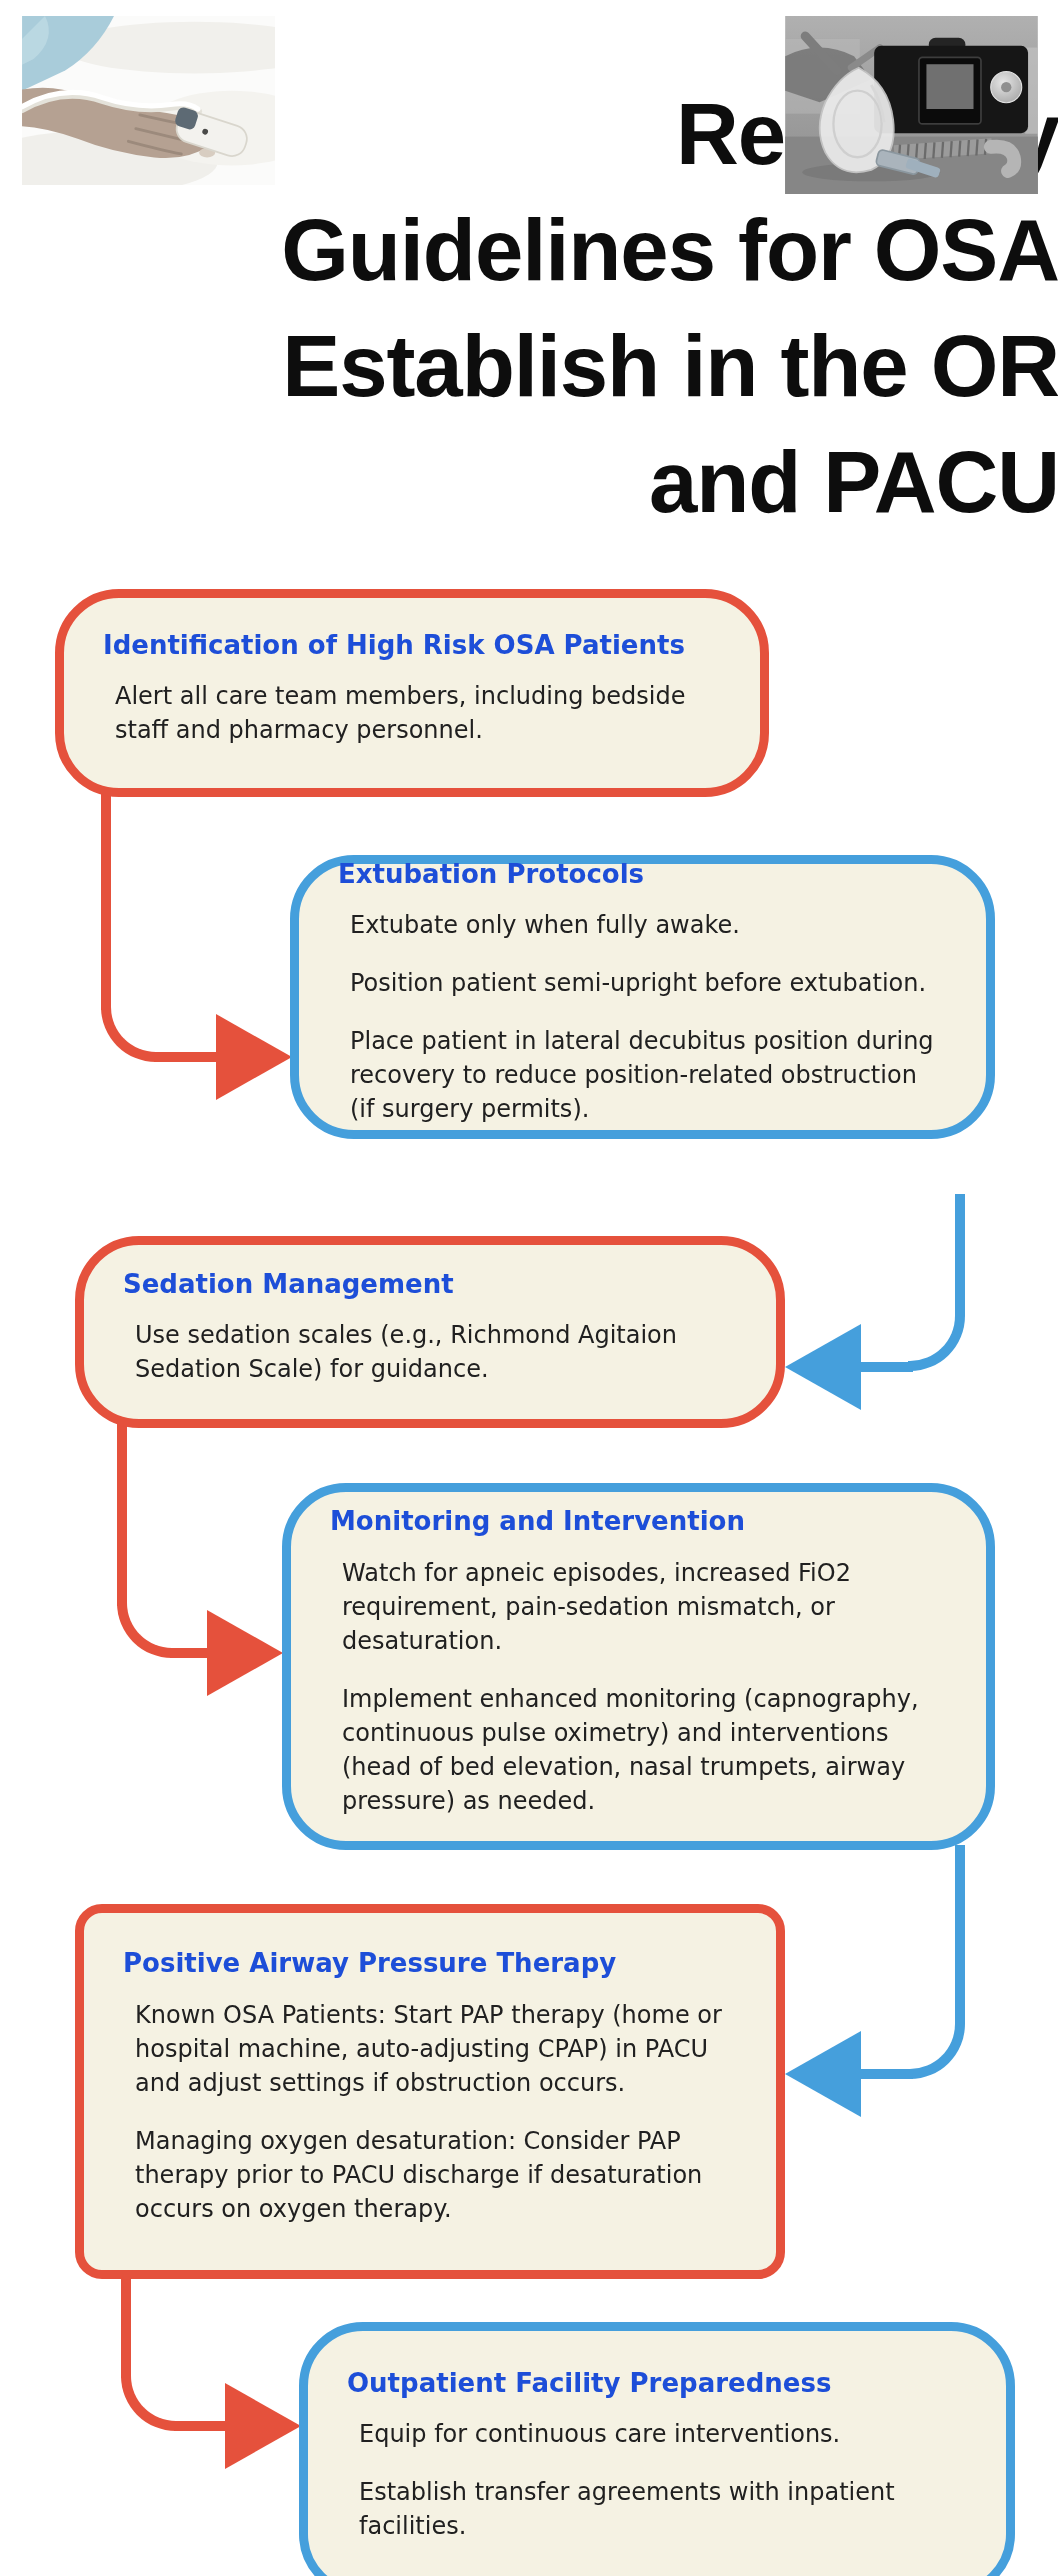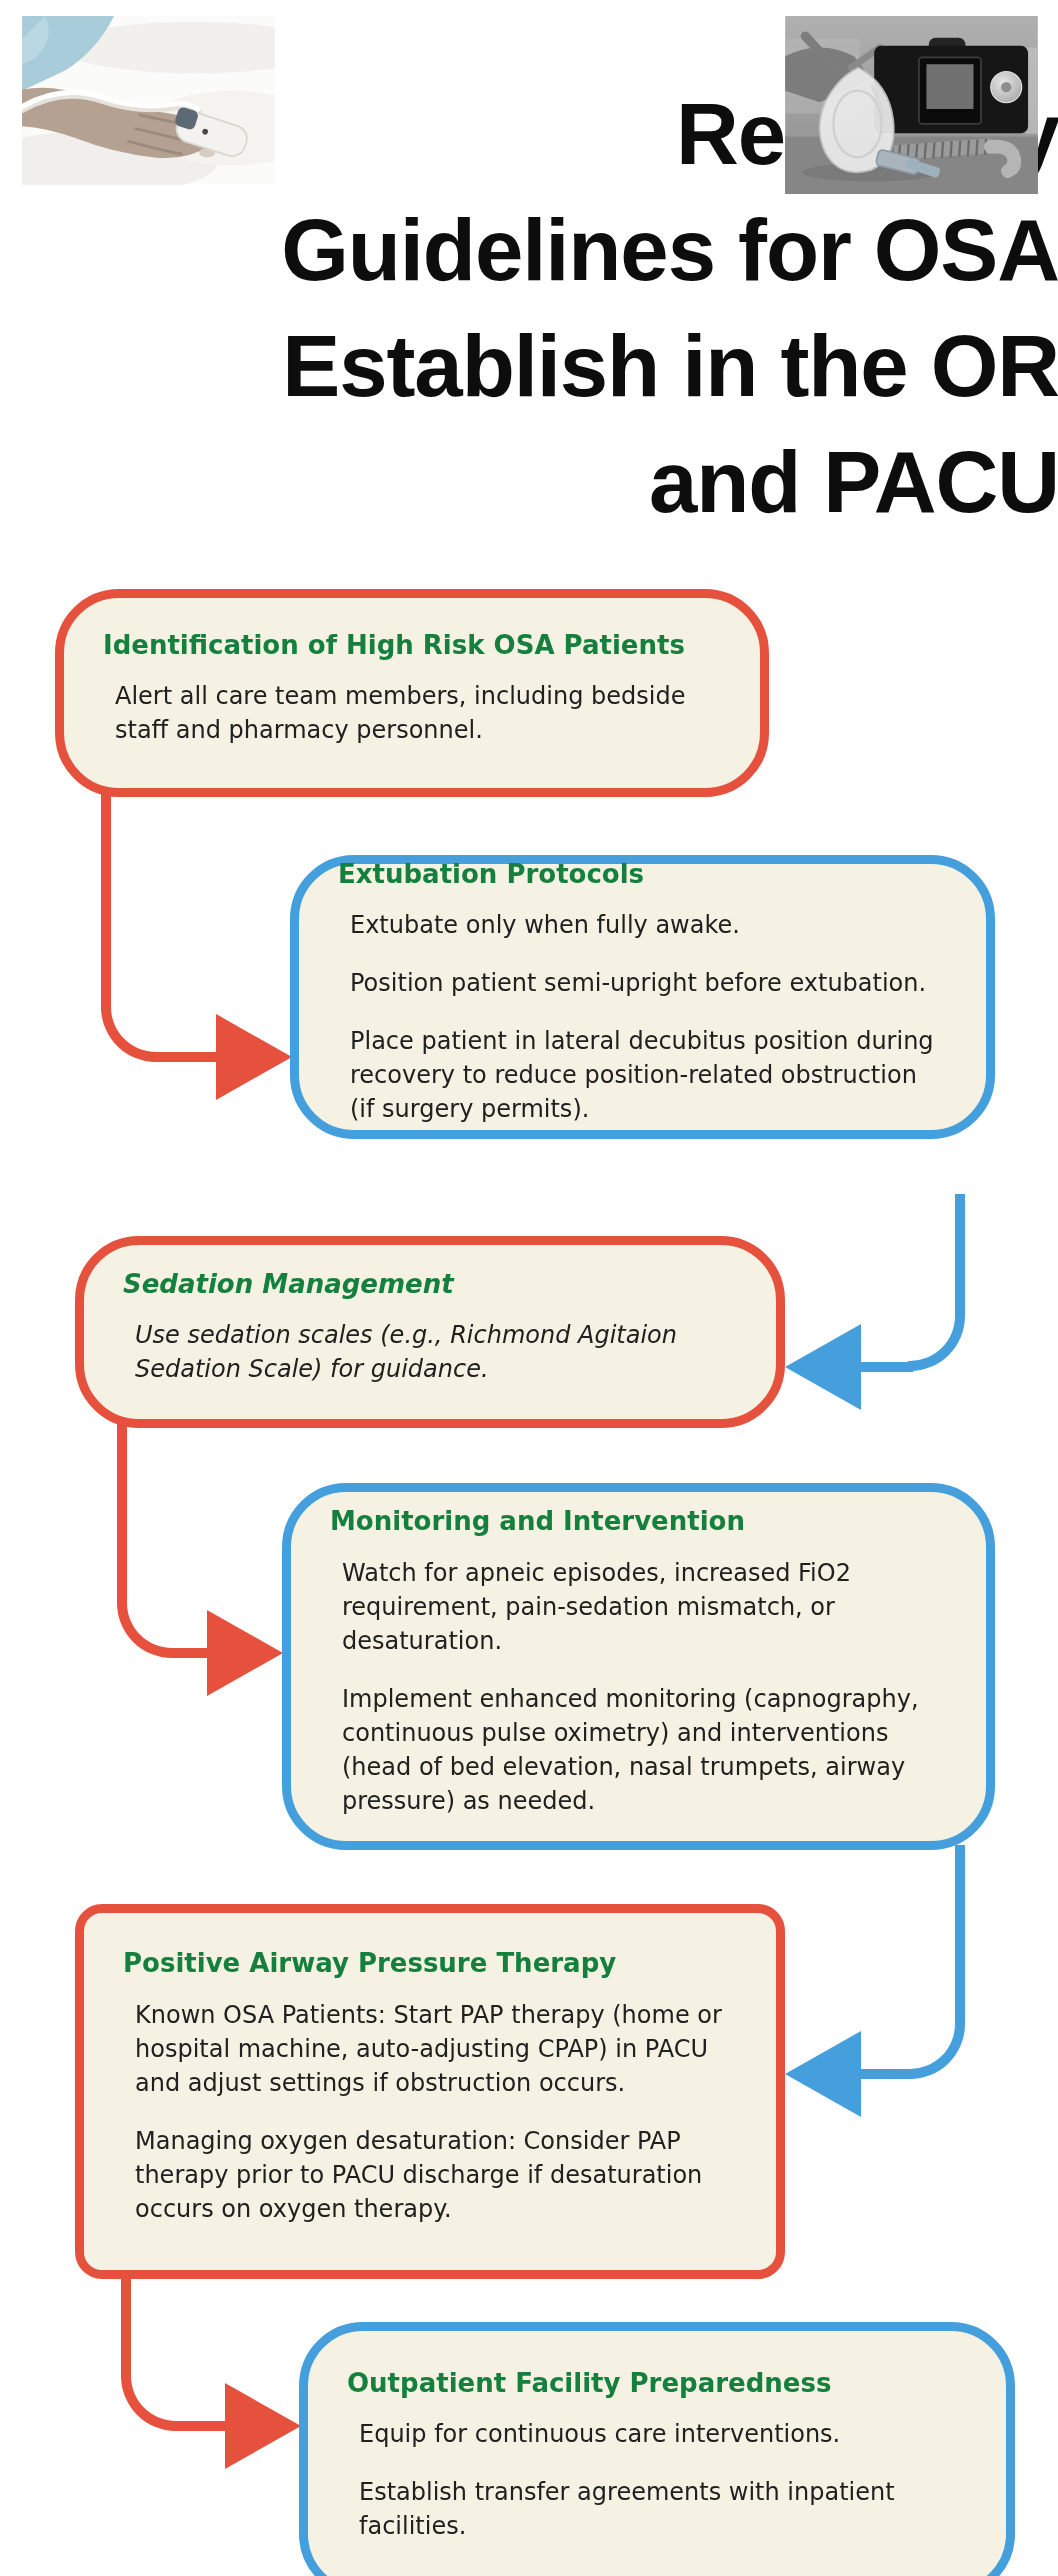--- a/index.html
+++ b/index.html
@@ -16,26 +16,26 @@
   .photo-left{left:22px;top:16px;width:253px;height:169px;}
   .photo-right{left:785px;top:16px;width:253px;height:178px;}
 
   
   .box{position:absolute;box-sizing:border-box;background:var(--cream);
        border:9.8px solid;border-radius:64px;
        display:flex;flex-direction:column;justify-content:center;
        padding:17px 39px;color:#202020;}
   .box.red{border-color:var(--red);}
   .box.blue{border-color:var(--blue);}
-  .box h2{margin:0 0 4.6px 0;font-size:26px;line-height:36px;font-weight:bold;color:#15803d;}
+  .box h2{margin:0 0 4.6px 0;font-size:26px;line-height:36px;font-weight:bold;color:#1d4ed8;}
   .box p{margin:12px;font-size:24px;line-height:34px;}
 
   #box1{left:55px;  top:589px;width:714px;height:208px;}
   #box2{left:290px; top:855px;width:705px;height:284px;}
-  #box3{left:75px; top:1236px;width:710px;height:192px;font-style:italic;}
+  #box3{left:75px; top:1236px;width:710px;height:192px;}
   #box4{left:282px; top:1483px;width:713px;height:367px;}
   #box5{left:75px; top:1904px;width:710px;height:375px;border-radius:27px;}
   #box6{left:299px; top:2322px;width:716px;height:276px;}
 
   
   .vline,.hline{position:absolute;}
   .vline{width:10.3px;}
   .hline{height:10.3px;}
   .red-bg{background:var(--red);}
   .blue-bg{background:var(--blue);}

